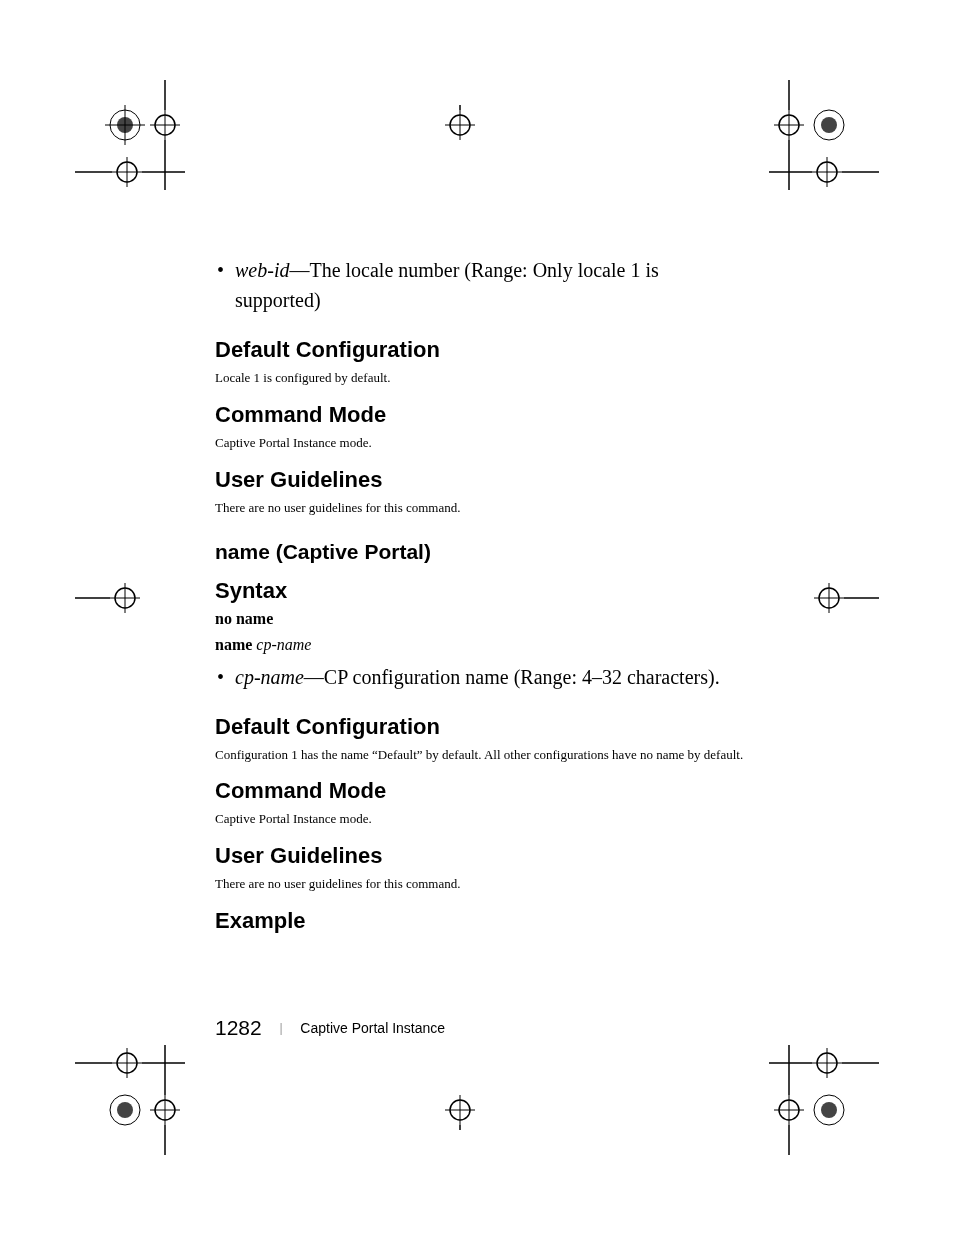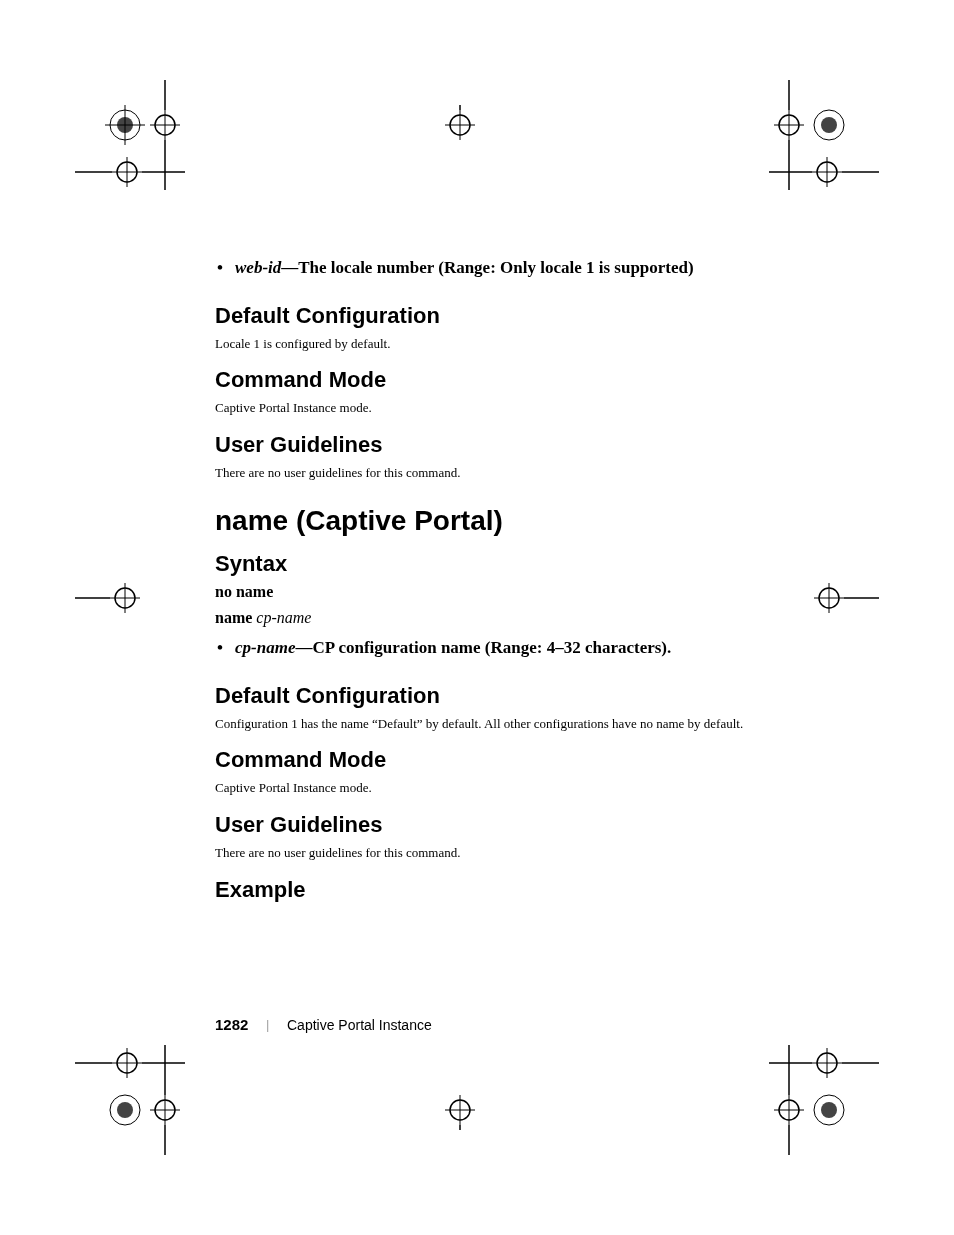--- a/index.html
+++ b/index.html
@@ -16,25 +16,24 @@
       color: #000;
     }
     .page-content {
       position: absolute;
       left: 215px;
       top: 255px;
       width: 530px;
     }
     .bullet-line {
       margin-left: 20px;
-      font-size: 17px;
+      font-size: 20px;
       line-height: 1.5;
       margin-bottom: 22px;
       position: relative;
-      font-weight: bold;
     }
     .bullet-line::before {
       content: "•";
       position: absolute;
       left: -18px;
       top: 0;
     }
     .italic {
       font-style: italic;
     }
@@ -46,43 +45,43 @@
       margin-bottom: 6px;
     }
     .body-text {
       font-size: 13px;
       line-height: 1.45;
       margin-bottom: 14px;
     }
     .main-heading {
       font-family: 'Helvetica Neue', Arial, sans-serif;
       font-weight: bold;
-      font-size: 28px;
+      font-size: 21px;
       margin-top: 22px;
       margin-bottom: 10px;
     }
     .syntax-line {
       font-size: 16px;
       margin-bottom: 8px;
     }
     .bold {
       font-weight: bold;
     }
     .footer {
       position: absolute;
       left: 215px;
       top: 1016px;
       font-size: 14px;
       display: flex;
       align-items: center;
     }
     .page-number {
       font-family: 'Helvetica Neue', Arial, sans-serif;
-      font-weight: bold;
-      font-size: 15px;
+      font-weight: normal;
+      font-size: 21px;
     }
     .footer-divider {
       margin: 0 18px;
       color: #666;
       font-size: 13px;
     }
     .footer-text {
       font-family: 'Helvetica Neue', Arial, sans-serif;
       font-size: 14px;
     }

